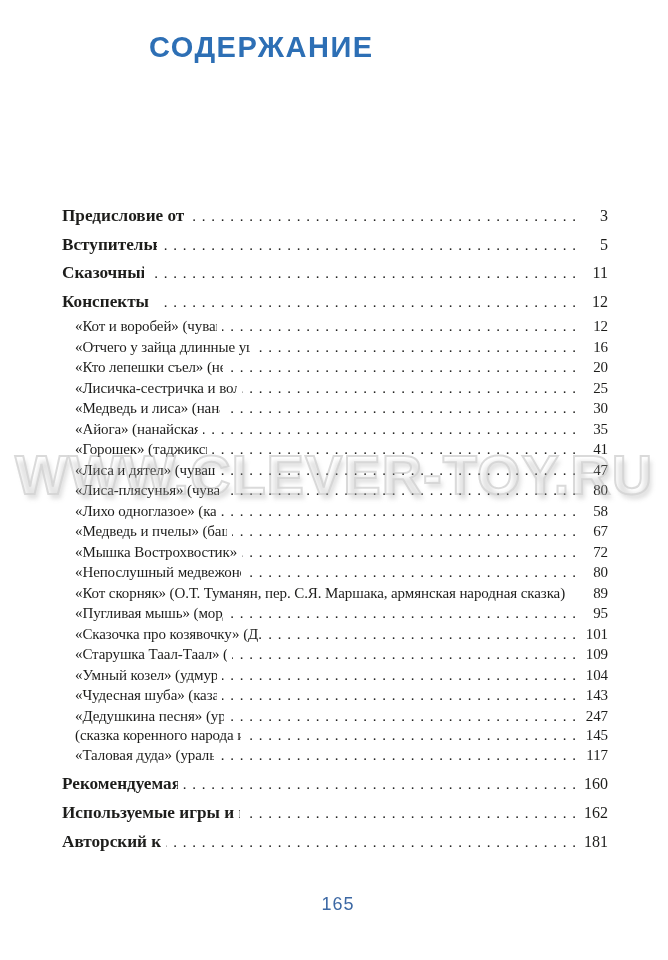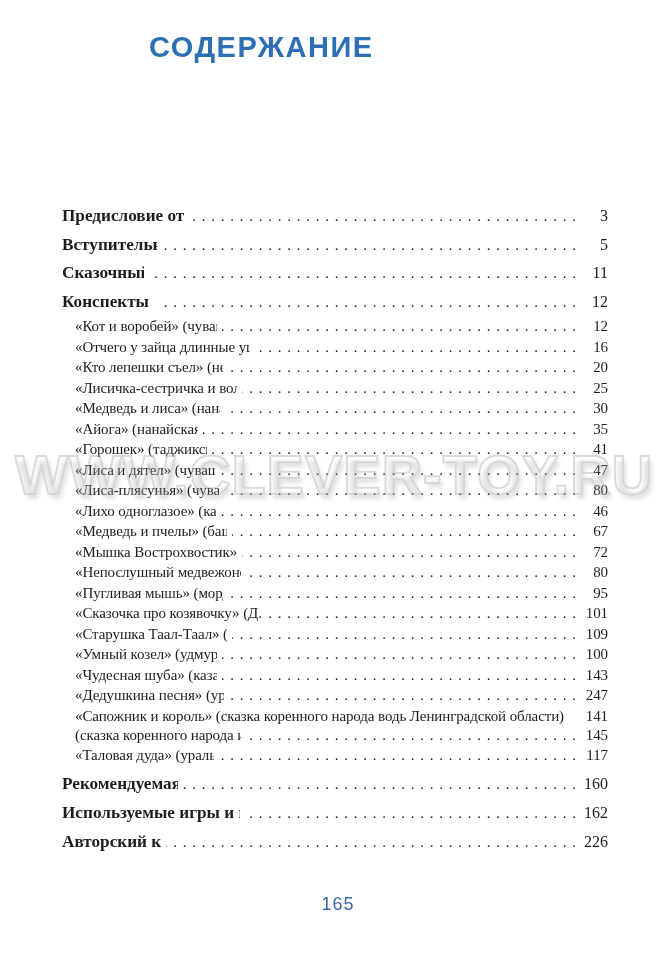--- a/index.html
+++ b/index.html
@@ -135,71 +135,71 @@
           <span class="pagenum">47</span>
         </div>
         <div class="row">
           <span class="label">«Лиса-плясунья» (чувашская народная сказка)</span>
           <span class="leader"></span>
           <span class="pagenum">80</span>
         </div>
         <div class="row">
           <span class="label">«Лихо одноглазое» (казачья народная сказка)</span>
           <span class="leader"></span>
-          <span class="pagenum">46</span>
+          <span class="pagenum">58</span>
         </div>
         <div class="row">
           <span class="label">«Медведь и пчелы» (башкирская народная сказка)</span>
           <span class="leader"></span>
           <span class="pagenum">67</span>
         </div>
         <div class="row">
           <span class="label">«Мышка Вострохвостик» (чувашская народная сказка)</span>
           <span class="leader"></span>
           <span class="pagenum">72</span>
         </div>
         <div class="row">
           <span class="label">«Непослушный медвежонок» (якутская народная сказка)</span>
           <span class="leader"></span>
           <span class="pagenum">80</span>
         </div>
         <div class="row">
+          <span class="label">«Кот скорняк» (О.Т. Туманян, пер. С.Я. Маршака, армянская народная сказка)</span>
+          <span class="leader no-dots"></span>
+          <span class="pagenum">89</span>
+        </div>
+        <div class="row">
           <span class="label">«Пугливая мышь» (мордовская народная сказка)</span>
           <span class="leader"></span>
           <span class="pagenum">95</span>
         </div>
         <div class="row">
           <span class="label">«Сказочка про козявочку» (Д. Н. Мамин-Сибиряк, уральская сказка)</span>
           <span class="leader"></span>
           <span class="pagenum">101</span>
         </div>
         <div class="row">
           <span class="label">«Старушка Таал-Таал» (якутская народная сказка)</span>
           <span class="leader"></span>
           <span class="pagenum">109</span>
         </div>
         <div class="row">
           <span class="label">«Умный козел» (удмуртская народная сказка)</span>
           <span class="leader"></span>
-          <span class="pagenum">100</span>
+          <span class="pagenum">104</span>
         </div>
         <div class="row">
           <span class="label">«Чудесная шуба» (казахская народная сказка)</span>
           <span class="leader"></span>
           <span class="pagenum">143</span>
         </div>
         <div class="row">
           <span class="label">«Дедушкина песня» (уральская народная сказка)</span>
           <span class="leader"></span>
           <span class="pagenum">247</span>
-        </div>
-        <div class="row">
-          <span class="label">«Сапожник и король» (сказка коренного народа водь Ленинградской области)</span>
-          <span class="leader no-dots"></span>
-          <span class="pagenum">141</span>
         </div>
         <div class="row cont">
           <span class="label">(сказка коренного народа ижора Ленинградской области)</span>
           <span class="leader"></span>
           <span class="pagenum">145</span>
         </div>
         <div class="row">
           <span class="label">«Таловая дуда» (уральская народная сказка)</span>
           <span class="leader"></span>
           <span class="pagenum">117</span>
@@ -212,21 +212,21 @@
           <span class="pagenum">160</span>
         </div>
         <div class="row">
           <span class="label">Используемые игры и пособия В. В. Воскобовича</span>
           <span class="leader"></span>
           <span class="pagenum">162</span>
         </div>
         <div class="row">
           <span class="label">Авторский коллектив</span>
           <span class="leader"></span>
-          <span class="pagenum">226</span>
+          <span class="pagenum">181</span>
         </div>
       </div>
   </div>
 
   <div class="watermark">WWW.CLEVER-TOY.RU</div>
 
   <div class="footer">165</div>
 
 </div>
 

